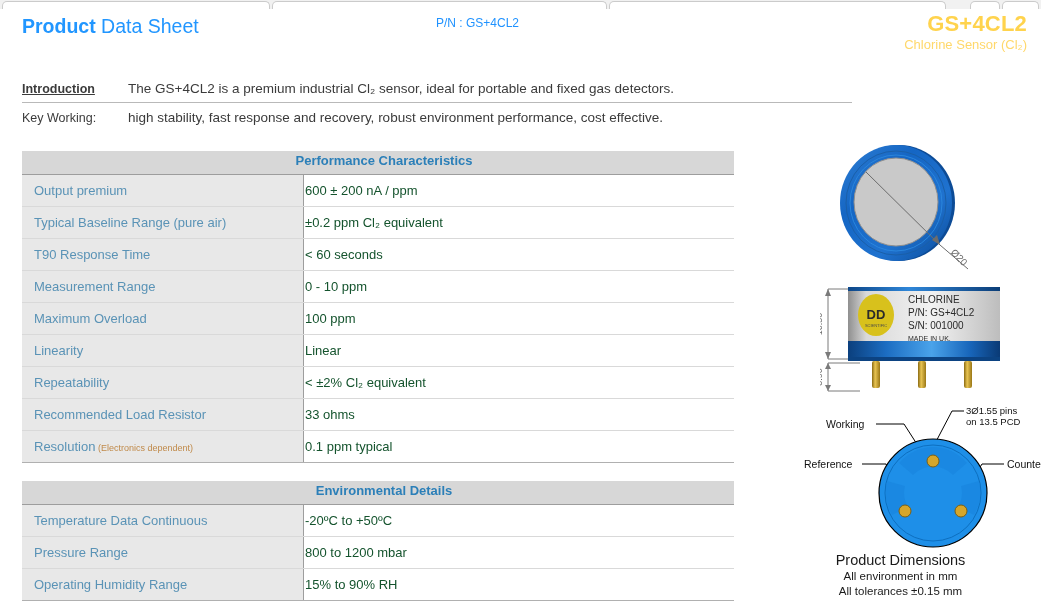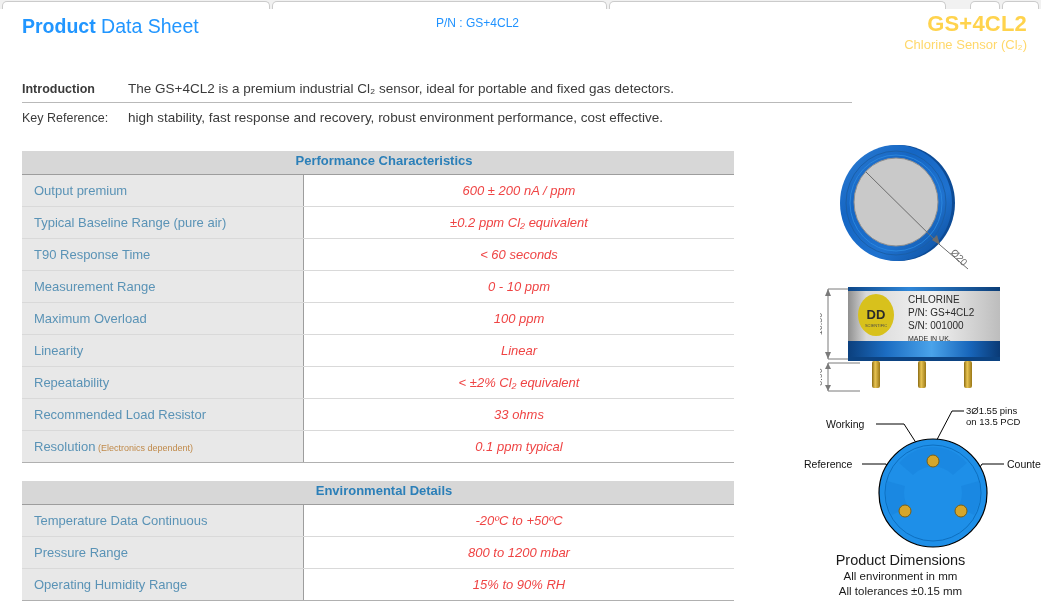--- a/index.html
+++ b/index.html
@@ -105,21 +105,21 @@
   .intro-row.second {
     border-bottom: none;
     padding-top: 7px;
   }
   .intro-label {
     width: 106px;
     flex: 0 0 106px;
     font-size: 12.5px;
     color: #3b3b3b;
   }
-  .intro-label.bold { font-weight: bold; }
+  .intro-label.bold { font-weight: bold; text-decoration: underline; }
   .intro-text {
     font-size: 13.5px;
     color: #3b3b3b;
   }
 
   
   .table {
     position: absolute;
     left: 22px;
     width: 712px;
@@ -149,23 +149,22 @@
     color: #5a93b6;
     padding-left: 12px;
     border-right: 1px solid #9d9d9d;
   }
   td.key-cell .note {
     font-size: 9px;
     color: #c08a4a;
   }
   td.val-cell {
     background: #ffffff;
-    color: #ef4444;
-    text-align: center;
-    font-style: italic;
+    color: #14532d;
+    text-align: left;
   }
 
   
   .figures {
     position: absolute;
     left: 760px;
     top: 132px;
     width: 281px;
     height: 475px;
   }
@@ -206,21 +205,21 @@
       <div class="prod-sub">Chlorine Sensor (Cl₂)</div>
     </div>
   </div>
 
   <div class="intro-wrap">
     <div class="intro-row">
       <div class="intro-label bold">Introduction</div>
       <div class="intro-text">The GS+4CL2 is a premium industrial Cl₂ sensor, ideal for portable and fixed gas detectors.</div>
     </div>
     <div class="intro-row second">
-      <div class="intro-label">Key Reference:</div>
+      <div class="intro-label">Key Working:</div>
       <div class="intro-text">high stability, fast response and recovery, robust environment performance, cost effective.</div>
     </div>
   </div>
 
   <table class="table" id="perf-table">
     <thead>
       <tr>
         <th class="thead-cell" colspan="2">Performance Characteristics</th>
       </tr>
     </thead>

